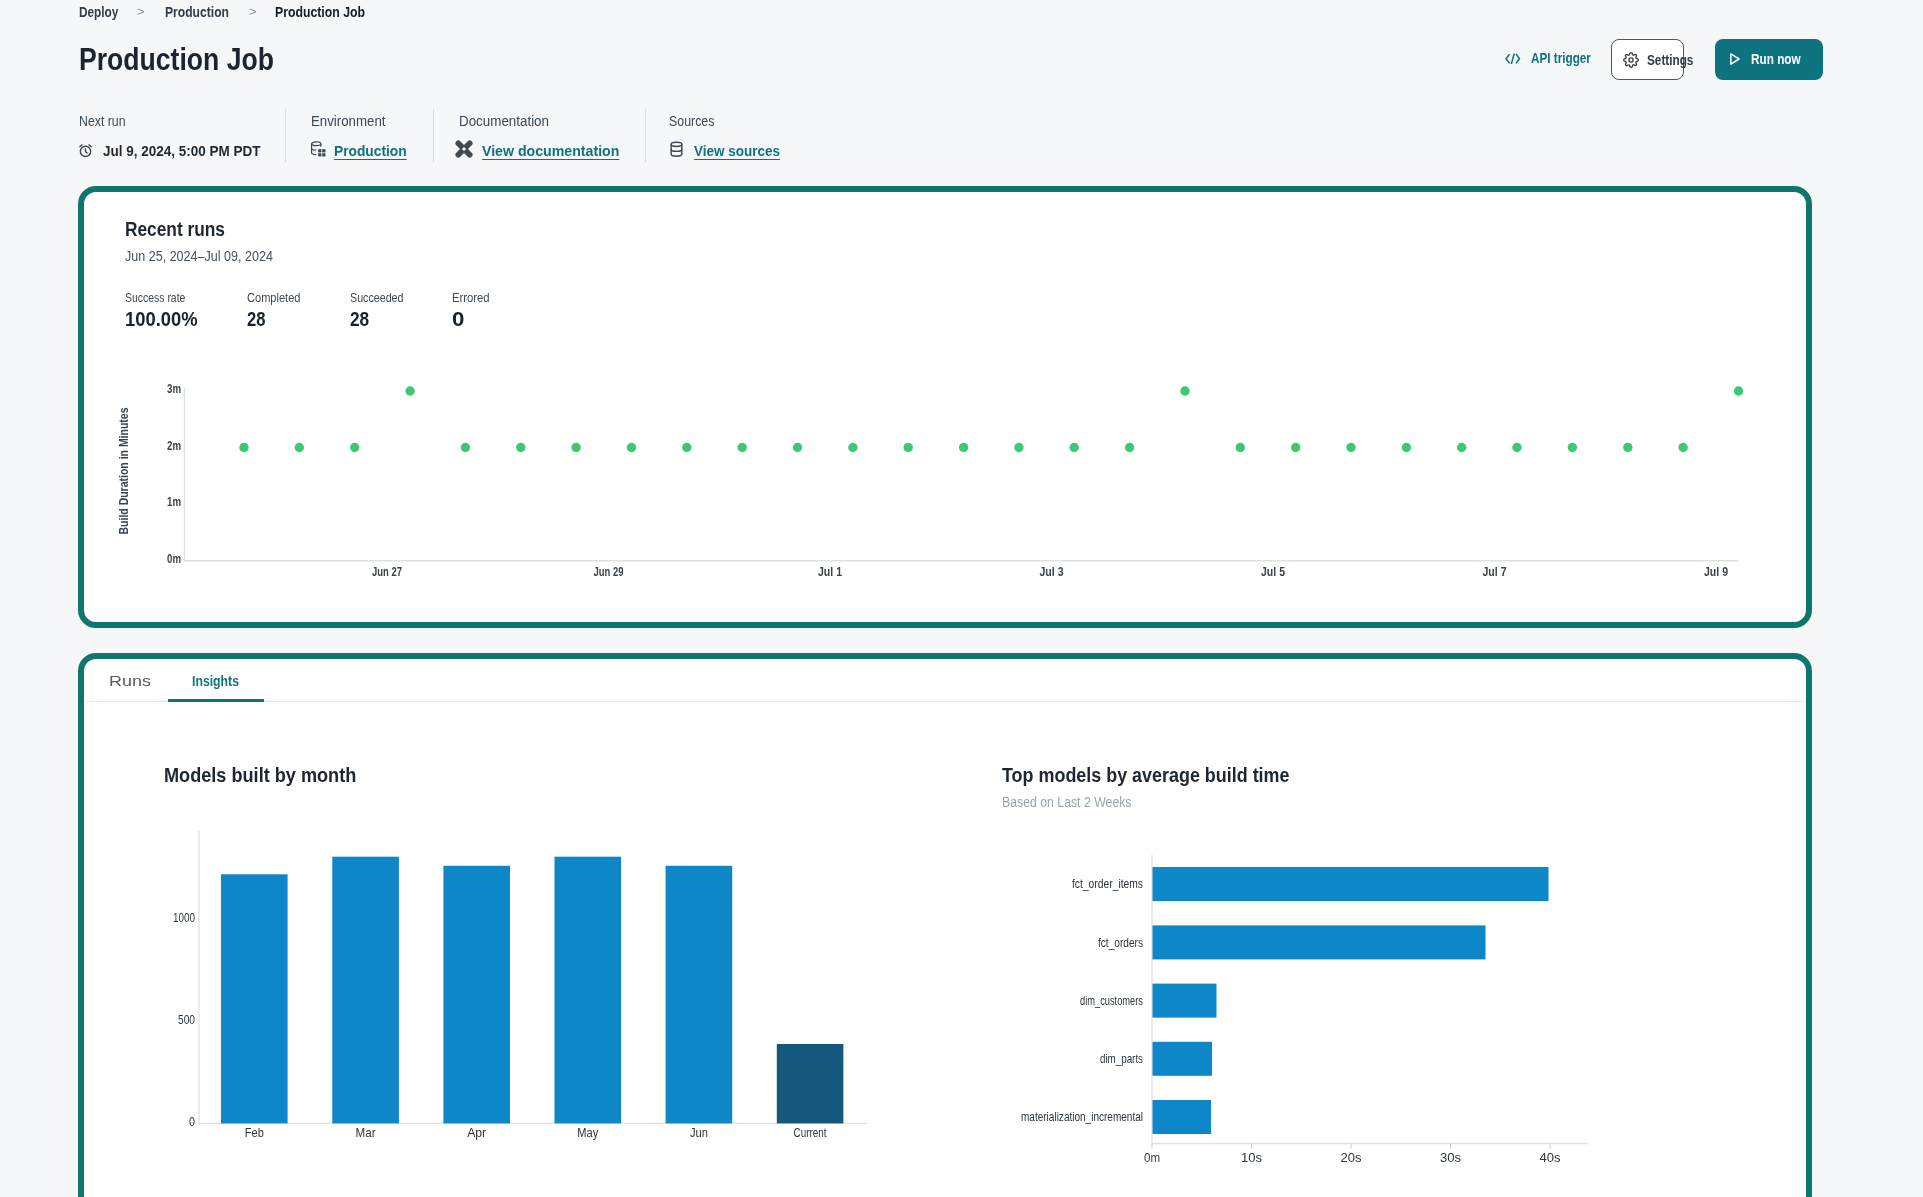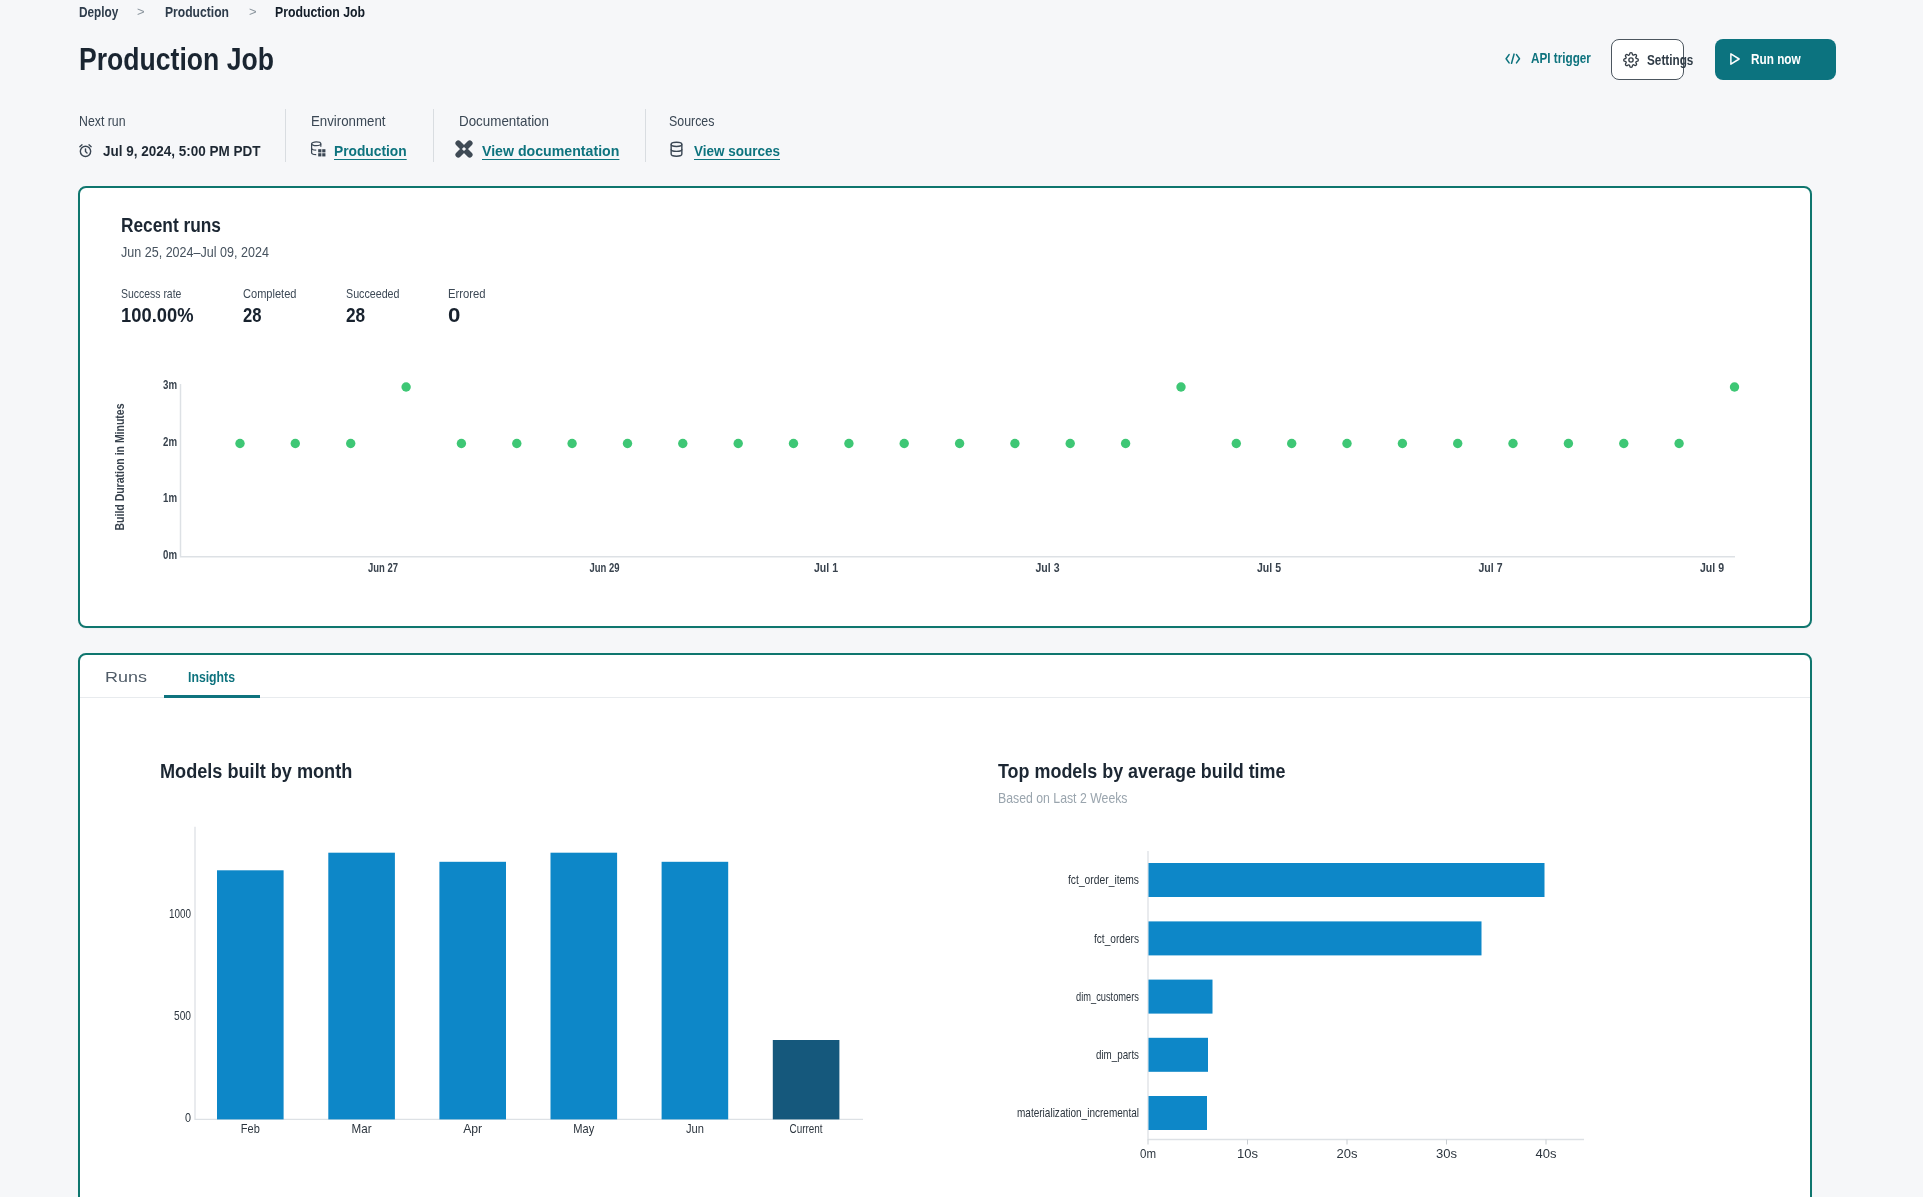--- a/index.html
+++ b/index.html
@@ -1,18 +1,18 @@
 <!DOCTYPE html>
 <html><head><meta charset="utf-8"><title>Production Job</title>
 <style>
 * { margin:0; padding:0; box-sizing:border-box; }
 html,body { width:1923px; height:1197px; background:#f6f7f9; font-family:"Liberation Sans",sans-serif; position:relative; overflow:hidden; }
 .abs { position:absolute; }
 .t { position:absolute; white-space:nowrap; transform-origin:left center; line-height:1.18; }
-.card { position:absolute; background:#fff; border:2px solid #0f766e; border-radius:8px; box-shadow:0 1px 2px rgba(16,24,40,.04); }
+.card { position:absolute; background:#fff; border:6px solid #0f766e; border-radius:18px; box-shadow:0 1px 2px rgba(16,24,40,.04); }
 .tick{font-size:13px;font-weight:600;fill:#39434e;font-family:"Liberation Sans",sans-serif}
 .bt{font-size:13.5px;fill:#2c353e;font-family:"Liberation Sans",sans-serif}
 .rt{font-size:13px;fill:#2c353e;font-family:"Liberation Sans",sans-serif}
 </style></head>
 <body>
 <div class="t" id="bc1" style="left:78.7px;top:3px;font-size:15px;font-weight:700;color:#2e3c4b;transform:scaleX(0.7858);">Deploy</div>
 <div class="t" style="left:137px;top:4px;font-size:13px;color:#8a949d">&gt;</div>
 <div class="t" id="bc2" style="left:165px;top:3px;font-size:15px;font-weight:700;color:#2e3c4b;transform:scaleX(0.8084);">Production</div>
 <div class="t" style="left:249px;top:4px;font-size:13px;color:#8a949d">&gt;</div>
 <div class="t" id="bc3" style="left:275px;top:3px;font-size:15px;font-weight:700;color:#131d28;transform:scaleX(0.8182);">Production Job</div>
@@ -23,21 +23,21 @@
     <path d="M12.2 0.8 L8.8 13.2"></path>
   </svg>
 <div class="t" id="api" style="left:1530.6px;top:49px;font-size:15.5px;font-weight:700;color:#0e737e;transform:scaleX(0.7560);">API trigger</div>
 <div class="abs" style="left:1610.6px;top:38.5px;width:73px;height:41px;border:1px solid #4c565f;border-radius:8px;background:#fff;">
     <svg class="abs" style="left:11.5px;top:12.5px" width="16" height="16" viewBox="0 0 24 24" fill="none" stroke="#333c45" stroke-width="2" stroke-linecap="round" stroke-linejoin="round">
       <circle cx="12" cy="12" r="3.2"></circle>
       <path d="M19.4 15a1.65 1.65 0 0 0 .33 1.82l.06.06a2 2 0 0 1 0 2.83 2 2 0 0 1-2.83 0l-.06-.06a1.65 1.65 0 0 0-1.82-.33 1.65 1.65 0 0 0-1 1.51V21a2 2 0 0 1-2 2 2 2 0 0 1-2-2v-.09A1.65 1.65 0 0 0 9 19.4a1.65 1.65 0 0 0-1.82.33l-.06.06a2 2 0 0 1-2.83 0 2 2 0 0 1 0-2.83l.06-.06a1.65 1.65 0 0 0 .33-1.82 1.65 1.65 0 0 0-1.51-1H3a2 2 0 0 1-2-2 2 2 0 0 1 2-2h.09A1.65 1.65 0 0 0 4.6 9a1.65 1.65 0 0 0-.33-1.82l-.06-.06a2 2 0 0 1 0-2.83 2 2 0 0 1 2.83 0l.06.06a1.65 1.65 0 0 0 1.82.33H9a1.65 1.65 0 0 0 1-1.51V3a2 2 0 0 1 2-2 2 2 0 0 1 2 2v.09a1.65 1.65 0 0 0 1 1.51 1.65 1.65 0 0 0 1.82-.33l.06-.06a2 2 0 0 1 2.83 0 2 2 0 0 1 0 2.83l-.06.06a1.65 1.65 0 0 0-.33 1.82V9a1.65 1.65 0 0 0 1.51 1H21a2 2 0 0 1 2 2 2 2 0 0 1-2 2h-.09a1.65 1.65 0 0 0-1.51 1z"></path>
     </svg>
     <div class="t" id="set" style="left:35.9px;top:11px;font-size:15.5px;font-weight:700;color:#2f3b46;transform:scaleX(0.7587);">Settings</div>
   </div>
-<div class="abs" style="left:1714.6px;top:38.5px;width:121px;height:41px;border-radius:8px;background:#0c737f;">
+<div class="abs" style="left:1714.6px;top:38.5px;width:108px;height:41px;border-radius:8px;background:#0c737f;">
     <svg class="abs" style="left:13px;top:12.5px" width="14" height="16" viewBox="0 0 17 17" fill="none" stroke="#ffffff" stroke-width="1.8" stroke-linejoin="round">
       <path d="M3.5 2.2 V14.8 L13.5 8.5 Z"></path>
     </svg>
     <div class="t" id="run" style="left:36.9px;top:11px;font-size:15.5px;font-weight:700;color:#ffffff;transform:scaleX(0.7595);">Run now</div>
   </div>
 <div class="t" id="lnext" style="left:78.5px;top:112px;font-size:15px;font-weight:400;color:#3a4754;transform:scaleX(0.8201);">Next run</div>
 <svg class="abs" style="left:78px;top:143px" width="15" height="15" viewBox="0 0 18 18" fill="none" stroke="#3a4653" stroke-width="1.7" stroke-linecap="round" stroke-linejoin="round">
     <circle cx="9" cy="10" r="6.2"></circle>
     <path d="M9 7 V10.3 L10.8 11.9"></path>
     <path d="M2.2 4.4 4.8 2.2"></path>

